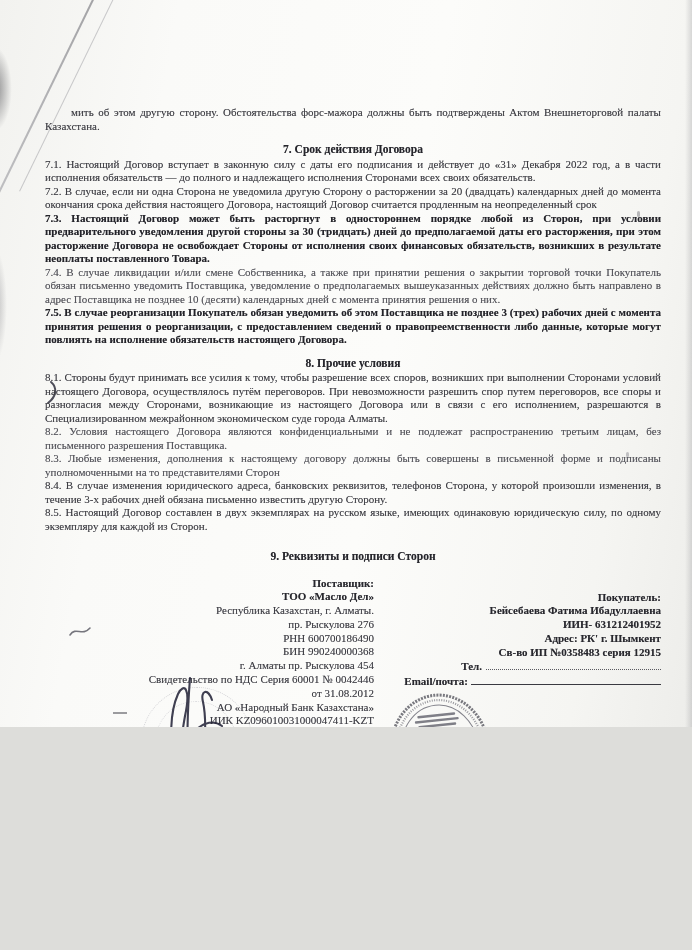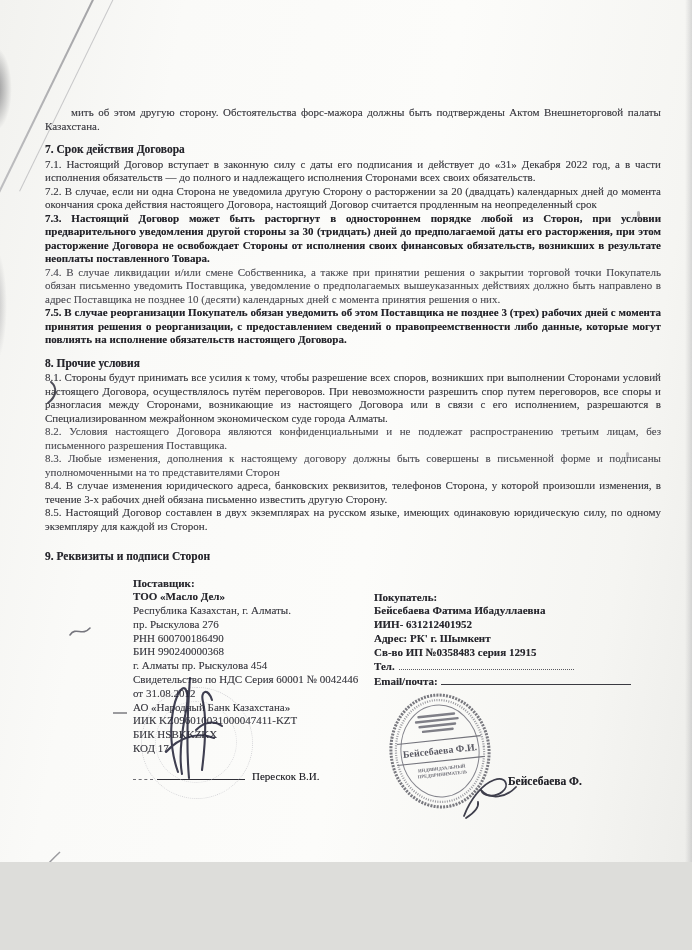--- a/index.html
+++ b/index.html
@@ -1,34 +1,34 @@
 <!DOCTYPE html>
 <html><head>
 <meta charset="utf-8">
 <style>
   html,body{margin:0;padding:0;background:#ddddda;}
   .page{
-    position:relative;width:692px;height:862px;overflow:hidden;
+    position:relative;width:692px;height:727px;overflow:hidden;
     background:linear-gradient(100deg,#f2f2ef 0%,#fafaf8 22%,#fcfcfa 55%,#f5f5f2 85%,#ededEA 100%);
     font-family:"Liberation Serif", serif;
   }
   .content{
     position:absolute;left:45px;top:106px;width:616px;
     color:#3e3e44;font-size:11px;line-height:13.5px;text-align:justify;
     text-shadow:0 0 .6px rgba(70,70,78,.5);
   }
   .para{margin:0;}
   .intro{text-indent:26px;}
   .d1{color:#55555c;}
   .d2{color:#3e3e44;}
   .d3{color:#232329;font-weight:600;}
-  .sec-title{margin:10px 0 1px;text-align:left;font-weight:bold;font-size:11.5px;color:#26262c;}
+  .sec-title{margin:10px 0 1px;text-align:center;font-weight:bold;font-size:11.5px;color:#26262c;}
   .sec-title.nine{margin-top:17px;}
   
-  .cols{display:flex;margin-left:88px;margin-top:13px;text-align:left;line-height:13.8px;}
+  .cols{display:flex;margin-left:88px;margin-top:13px;text-align:right;line-height:13.8px;}
   .col .line{white-space:nowrap;}
   .supplier{width:241px;color:#3f3f46;}
   .buyer{width:287px;margin-top:14px;color:#2a2a31;}
   .b{font-weight:bold;color:#28282e;}
   .dotline{display:inline-block;width:175px;height:10px;border-bottom:1.6px dotted #5a5a60;margin-left:4px;}
   .solidline{display:inline-block;width:190px;height:10px;border-bottom:1.4px solid #3a3a41;margin-left:3px;}
   .sigrow{margin-top:13px;white-space:nowrap;}
   .dashseg{display:inline-block;width:20px;height:10px;border-bottom:1.6px dashed #6e6e74;}
   .solidseg{display:inline-block;width:88px;height:10px;border-bottom:1.5px solid #303038;margin-left:4px;}
   .signame{margin-left:7px;font-weight:normal;color:#232329;}

